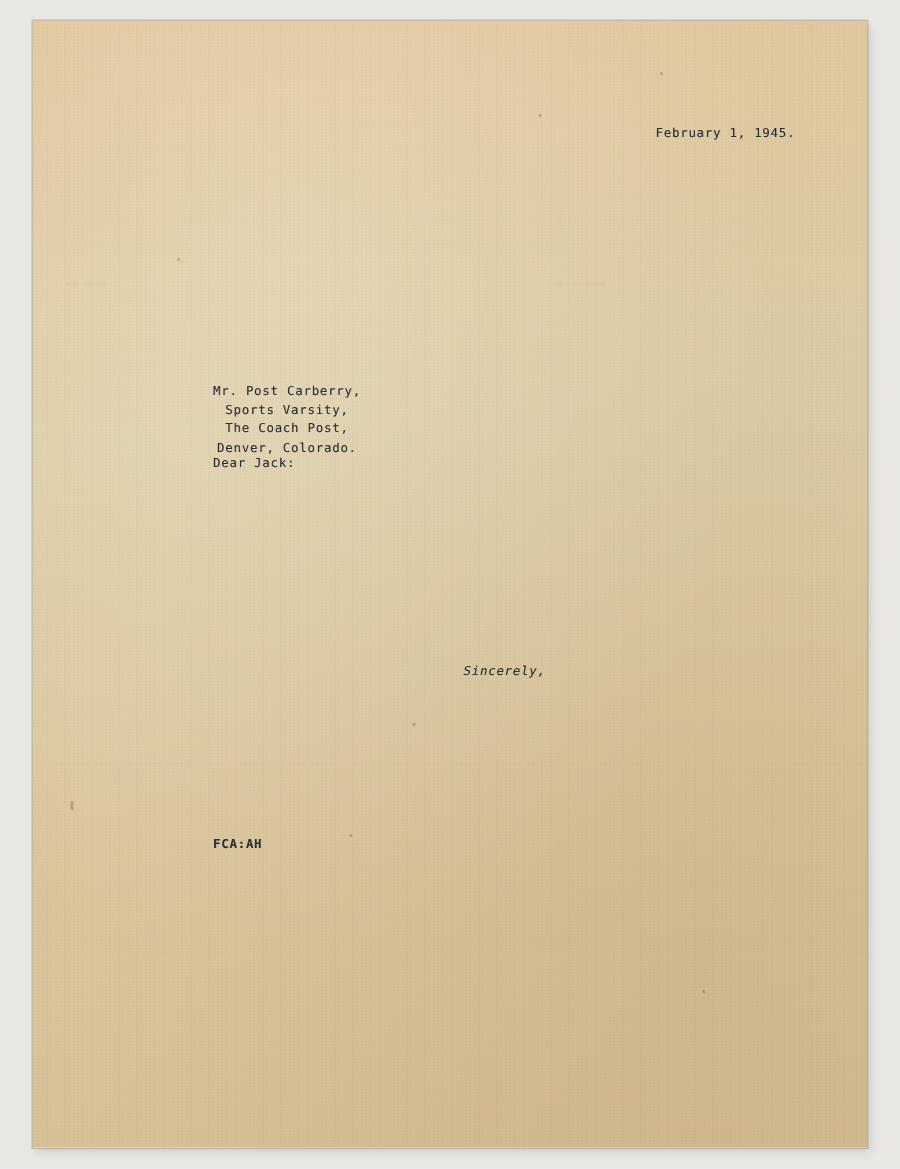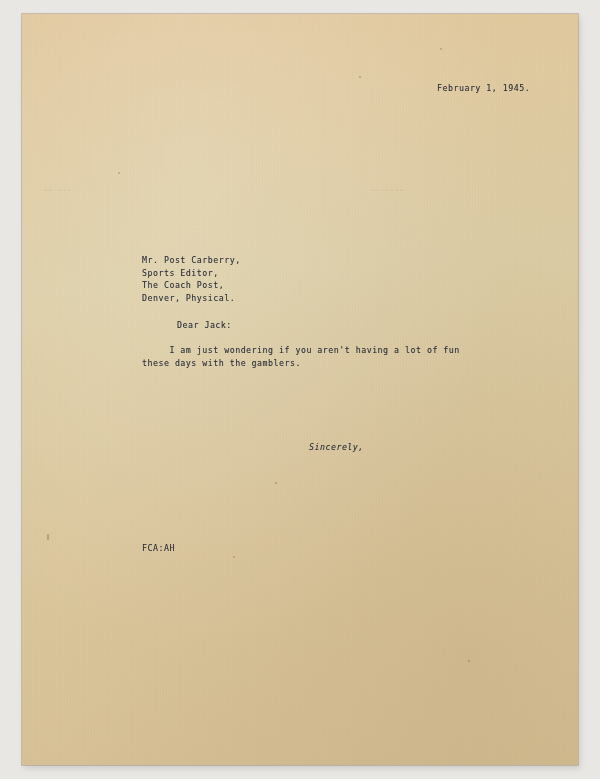--- a/index.html
+++ b/index.html
@@ -24,20 +24,21 @@
     position: absolute;
     left: 22px;
     top: 14px;
     width: 556px;
     height: 751px;
     background:
       radial-gradient(ellipse at 30% 20%, rgba(255,255,255,0.18), rgba(255,255,255,0) 60%),
       radial-gradient(ellipse at 80% 85%, rgba(120,90,50,0.10), rgba(120,90,50,0) 65%),
       linear-gradient(175deg, #e2c89c 0%, #decfa7 35%, #dcc79c 70%, #d7c094 100%);
     box-shadow: 0 0 0 1px rgba(160,140,110,0.45), 2px 3px 6px rgba(0,0,0,0.13);
+    text-align: center;
   }
   
   #sheet::after {
     content: "";
     position: absolute;
     inset: 0;
     background-image:
       repeating-linear-gradient(0deg, rgba(0,0,0,0.012) 0px, rgba(0,0,0,0.012) 1px, rgba(255,255,255,0.010) 1px, rgba(255,255,255,0.010) 2px),
       repeating-linear-gradient(90deg, rgba(0,0,0,0.010) 0px, rgba(0,0,0,0.010) 1px, rgba(255,255,255,0.008) 1px, rgba(255,255,255,0.008) 3px);
     pointer-events: none;
@@ -66,25 +67,25 @@
     color: #2b2f3a;
     font-family: "DejaVu Sans Mono", monospace;
     font-size: 8.2px;
     letter-spacing: 0.55px;
     line-height: 12.6px;
     white-space: pre;
     text-shadow: 0.3px 0.2px 0 rgba(40,45,60,0.30);
   }
   #date       { left: 415px; top: 68px; }
   #address    { left: 120px; top: 240px; }
-  #salutation { left: 120px; top: 305px; margin-left: 35px; }
+  #salutation { left: 120px; top: 288px; }
   #bodytext   { left: 120px; top: 330px; }
   #closing    { left: 287px; top: 427px; font-style: italic; }
   #signblock  { left: 287px; top: 529px; }
-  #initials   { left: 120px; top: 528px; }
+  #initials   { left: 120px; top: 542px; font-weight: bold; }
 </style>
 </head>
 <body>
 
 <div id="page">
   <div id="sheet">
 
     <span class="fleck" style="left:418px; top:34px; width:2px; height:2px;"></span>
     <span class="fleck" style="left:337px; top:62px; width:1.5px; height:1.5px;"></span>
     <span class="fleck" style="left:96px;  top:158px; width:2px; height:2px;"></span>
@@ -92,28 +93,26 @@
     <span class="fleck" style="left:211px; top:542px; width:2px; height:2px;"></span>
     <span class="fleck" style="left:25px;  top:520px; width:1.5px; height:6px; border-radius:1px;"></span>
     <span class="fleck" style="left:446px; top:646px; width:1.5px; height:1.5px;"></span>
 
     <span class="smudge" style="left:22px; top:172px;">~~ ~~~</span>
     <span class="smudge" style="left:350px; top:172px;">~~~~~~~</span>
 
     <div class="typed" id="date">February 1, 1945.</div>
 
     <div class="typed" id="address"><span>Mr. Post Carberry,</span>
-<span>Sports Editor,</span>
+<span>Sports Varsity,</span>
 <span>The Coach Post,</span>
-<span>Denver, Physical.</span></div>
+<span>Denver, Colorado.</span></div>
 
     <div class="typed" id="salutation">Dear Jack:</div>
 
-    <div class="typed" id="bodytext"><span>     I am just wondering if you aren't having a lot of fun</span>
-<span>these days with the gamblers.</span></div>
 
     <div class="typed" id="closing">Sincerely,</div>
 
 
     <div class="typed" id="initials">FCA:AH</div>
 
   </div>
 </div>
 
 </body></html>

